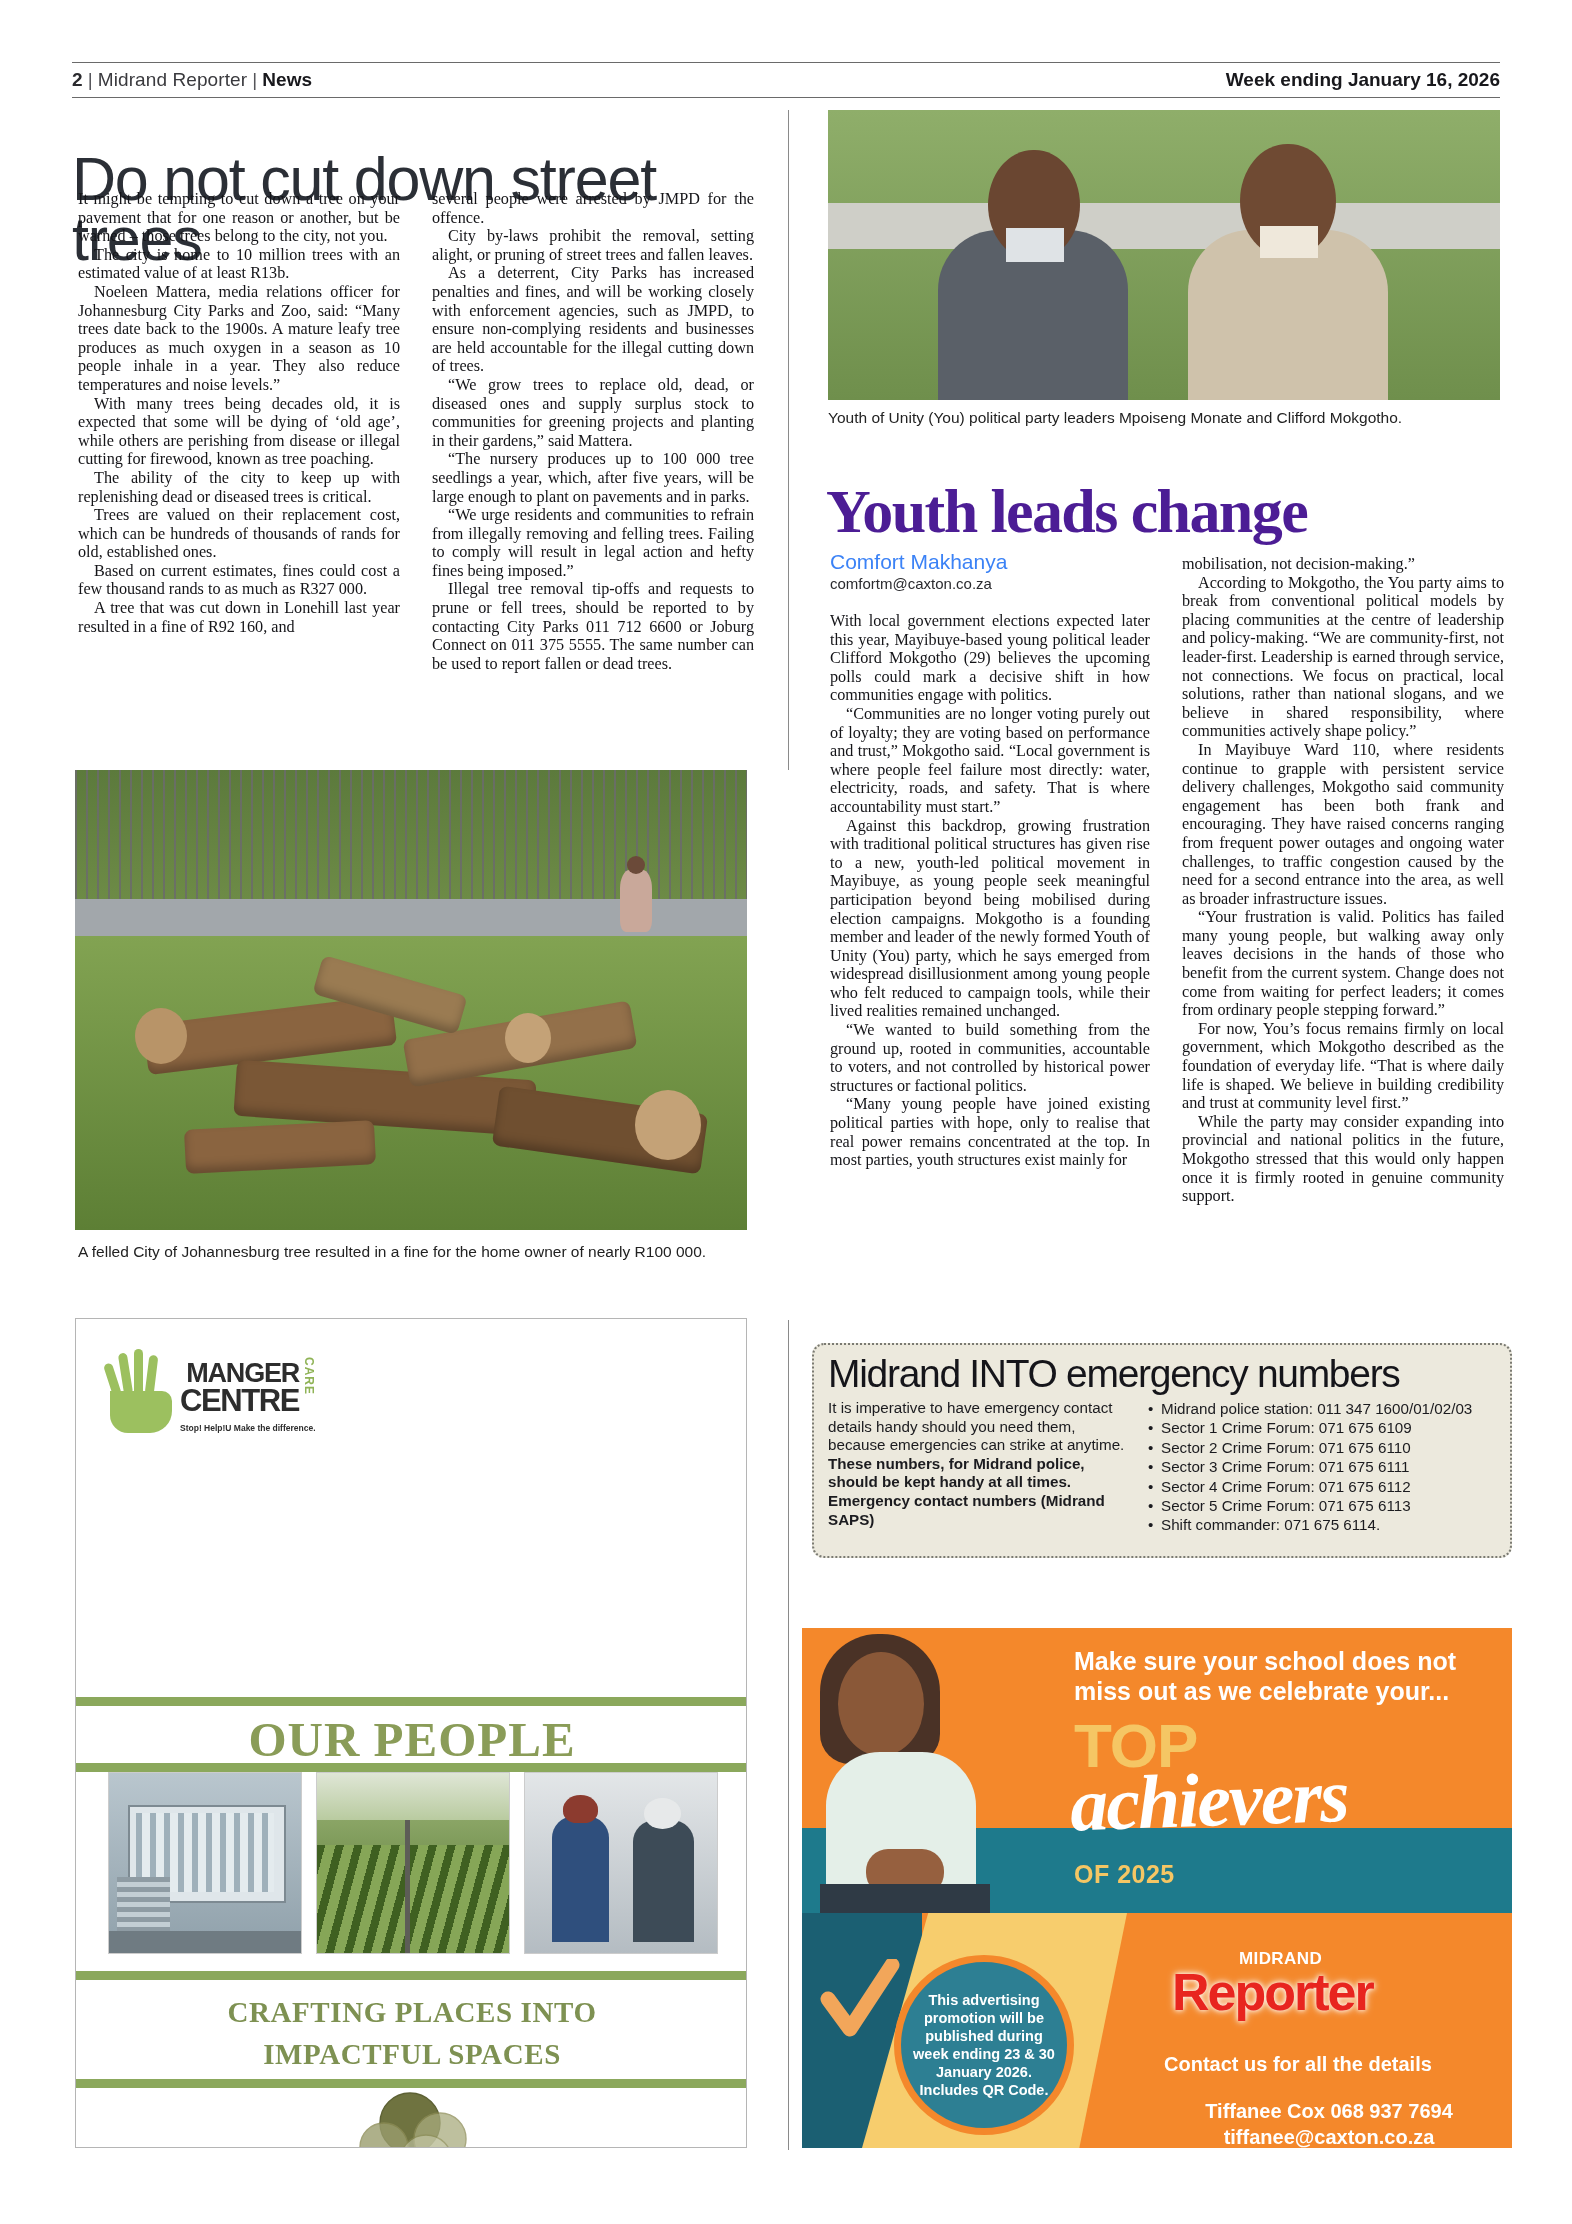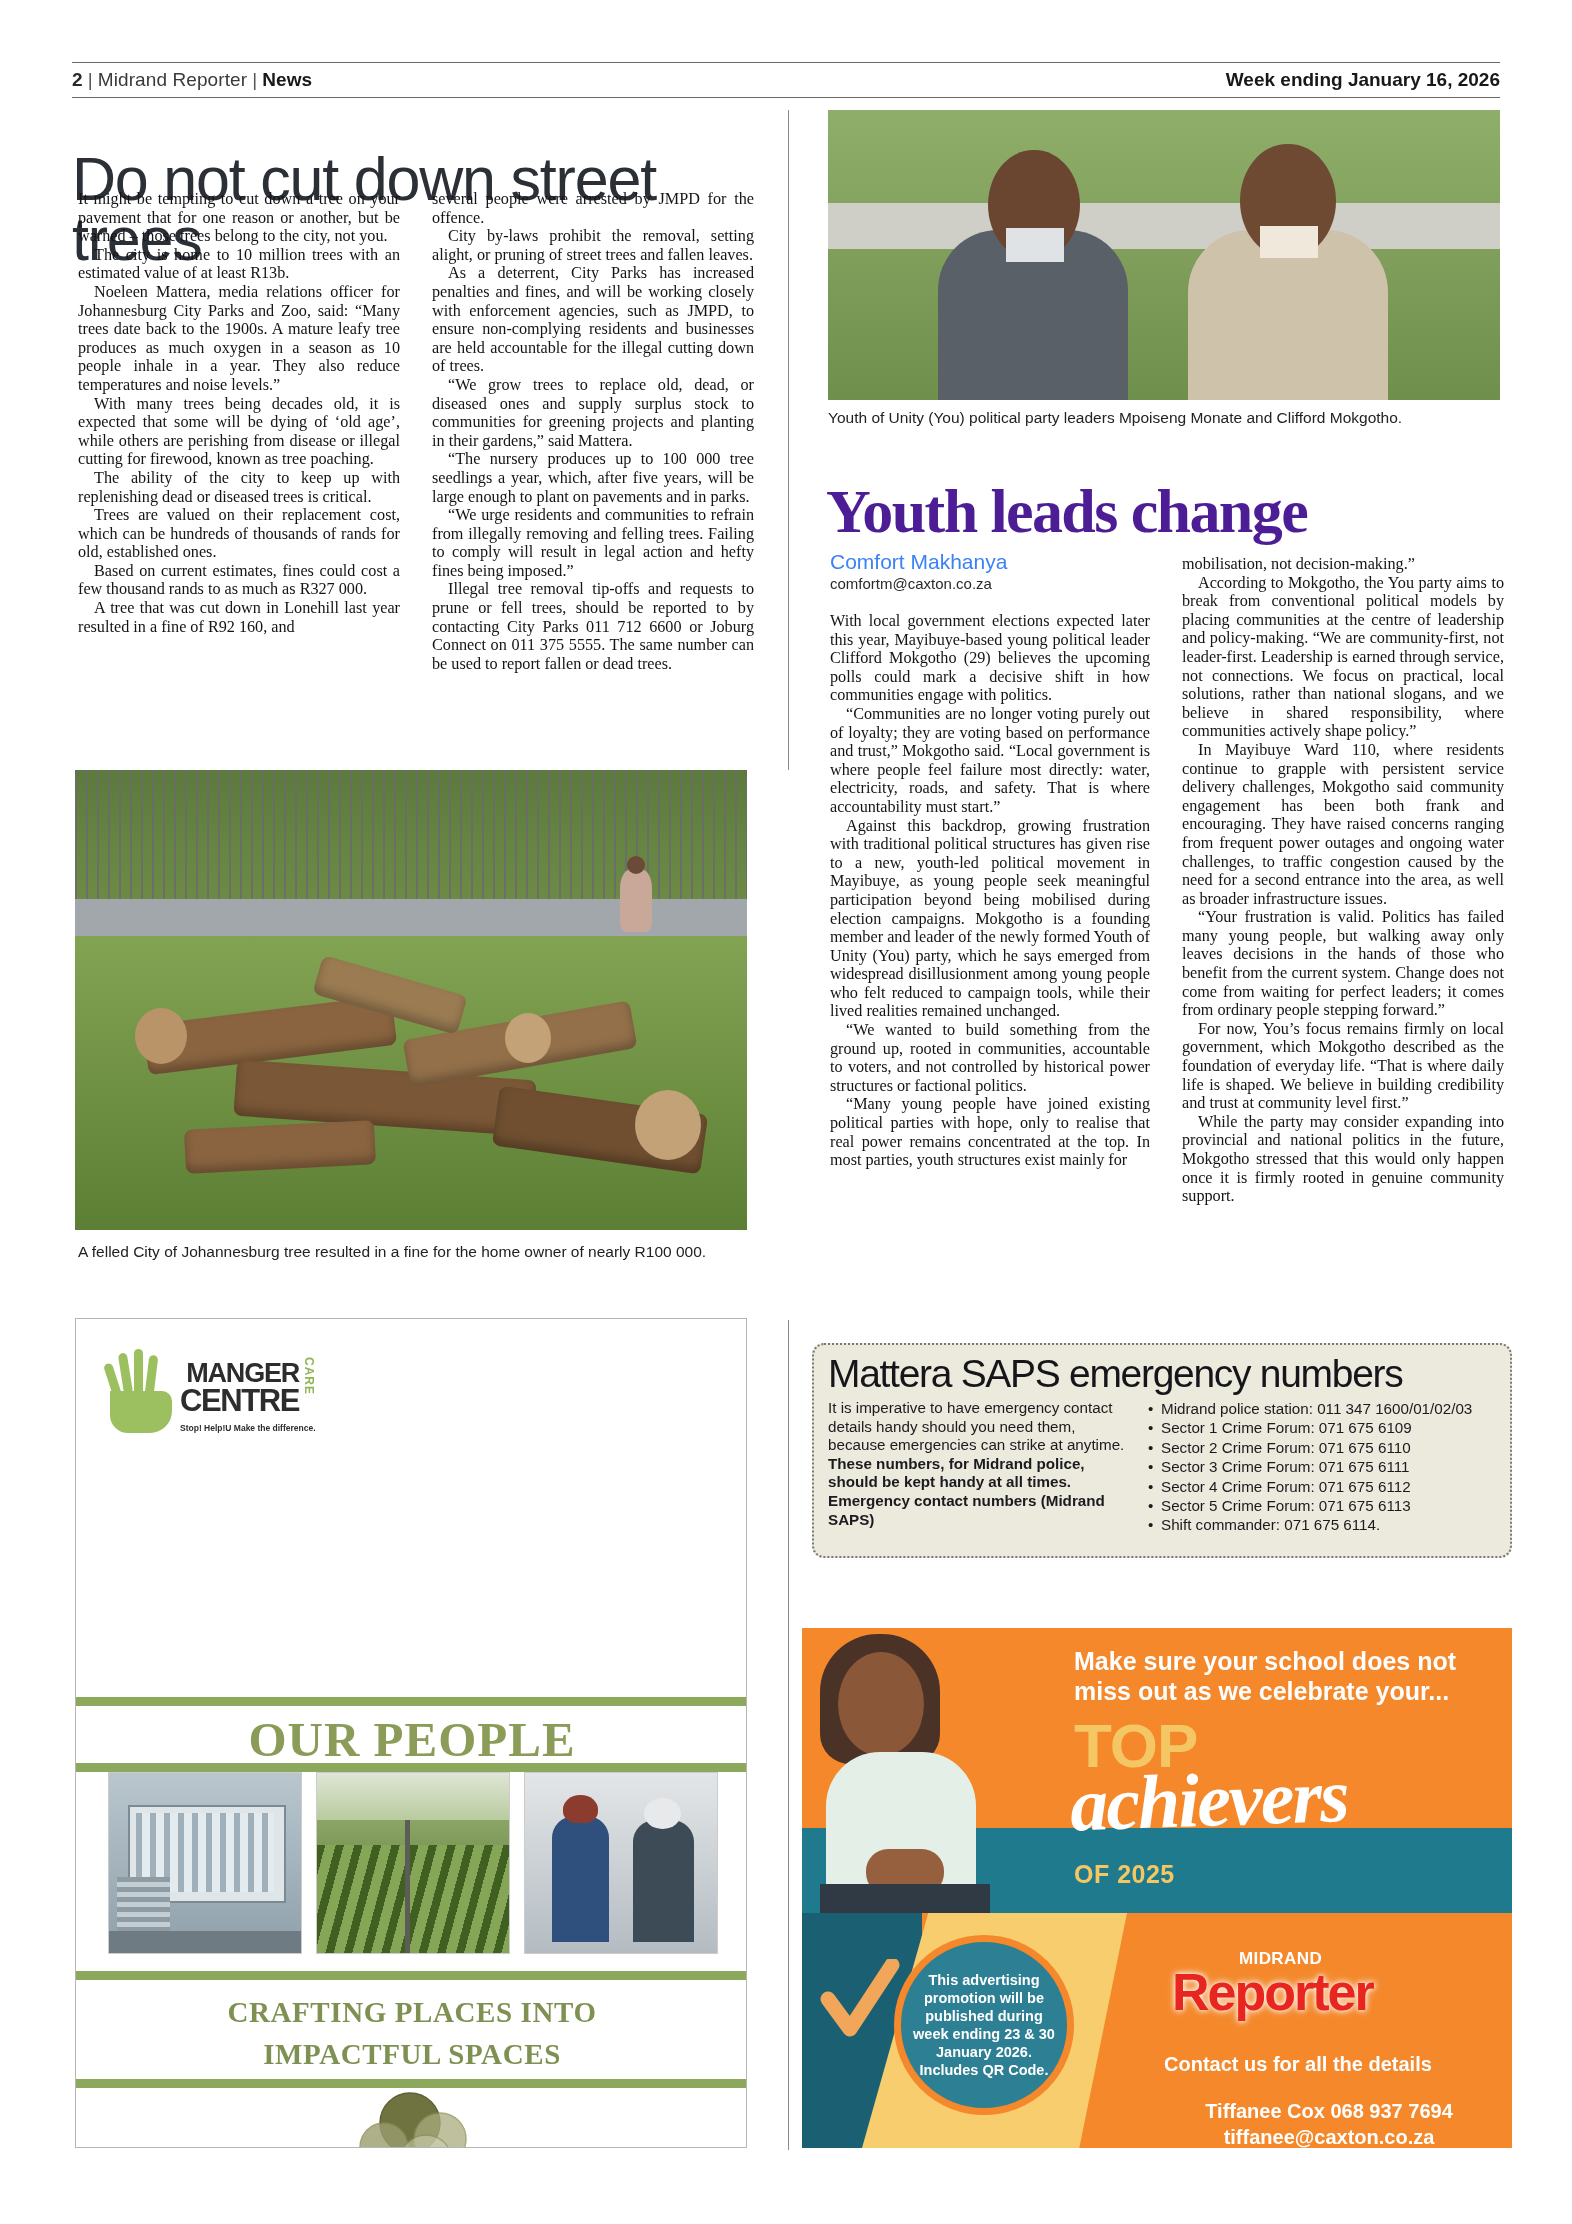--- a/index.html
+++ b/index.html
@@ -162,21 +162,21 @@
   .at-of{
     position:absolute;left:272px;top:232px;
     font-family:"Liberation Sans", sans-serif;font-size:25px;
     font-weight:bold;color:#f5c664;letter-spacing:.5px;
   }
   .at-bottom{position:absolute;left:0;top:285px;width:710px;height:235px;background:#f4882b;overflow:hidden;}
   .at-navy{position:absolute;left:0;top:0;width:120px;height:235px;background:#1b5f72;}
   .at-yellow{position:absolute;left:60px;top:0;width:265px;height:235px;background:#f7cd6d;
              clip-path:polygon(25% 0,100% 0,82% 100%,0 100%);}
   .at-circle{
-    position:absolute;left:92px;top:22px;width:180px;height:180px;border-radius:50%;
+    position:absolute;left:92px;top:42px;width:180px;height:180px;border-radius:50%;
     background:#2d7f93;border:7px solid #f4882b;
     display:flex;align-items:center;justify-content:center;text-align:center;
     font-family:"Liberation Sans", sans-serif;font-size:14.5px;line-height:18px;
     font-weight:bold;color:#ffffff;box-sizing:border-box;padding:6px;
   }
   .at-check{position:absolute;left:18px;top:46px;width:80px;height:90px;}
   .at-rep{position:absolute;left:370px;top:36px;}
   .at-rep .md{font-family:"Liberation Sans", sans-serif;font-size:17px;font-weight:bold;color:#ffffff;letter-spacing:.4px;margin-left:67px;}
   .at-rep .rp{font-family:"Liberation Sans", sans-serif;font-size:52px;line-height:46px;font-weight:bold;color:#e8251f;letter-spacing:-2px;
               text-shadow:0 0 5px rgba(255,255,255,.95),0 0 9px rgba(255,255,255,.8);}
@@ -299,21 +299,21 @@
       <p class="first">mobilisation, not decision-making.”</p>
       <p>According to Mokgotho, the You party aims to break from conventional political models by placing communities at the centre of leadership and policy-making. “We are community-first, not leader-first. Leadership is earned through service, not connections. We focus on practical, local solutions, rather than national slogans, and we believe in shared responsibility, where communities actively shape policy.”</p>
       <p>In Mayibuye Ward 110, where residents continue to grapple with persistent service delivery challenges, Mokgotho said community engagement has been both frank and encouraging. They have raised concerns ranging from frequent power outages and ongoing water challenges, to traffic congestion caused by the need for a second entrance into the area, as well as broader infrastructure issues.</p>
       <p>“Your frustration is valid. Politics has failed many young people, but walking away only leaves decisions in the hands of those who benefit from the current system. Change does not come from waiting for perfect leaders; it comes from ordinary people stepping forward.”</p>
       <p>For now, You’s focus remains firmly on local government, which Mokgotho described as the foundation of everyday life. “That is where daily life is shaped. We believe in building credibility and trust at community level first.”</p>
       <p>While the party may consider expanding into provincial and national politics in the future, Mokgotho stressed that this would only happen once it is firmly rooted in genuine community support.</p>
     </div>
   </div>
 
   <div class="saps">
-    <h2>Mattera SAPS emergency numbers</h2>
+    <h2>Midrand INTO emergency numbers</h2>
     <div class="saps-body">
       <div class="saps-left">
         <div>It is imperative to have emergency contact details handy should you need them, because emergencies can strike at anytime.</div>
         <div class="bold">These numbers, for Midrand police, should be kept handy at all times. Emergency contact numbers (Midrand SAPS)</div>
       </div>
       <div class="saps-right">
         <ul>
           <li>Midrand police station: 011 347 1600/01/02/03</li>
           <li>Sector 1 Crime Forum: 071 675 6109</li>
           <li>Sector 2 Crime Forum: 071 675 6110</li>

